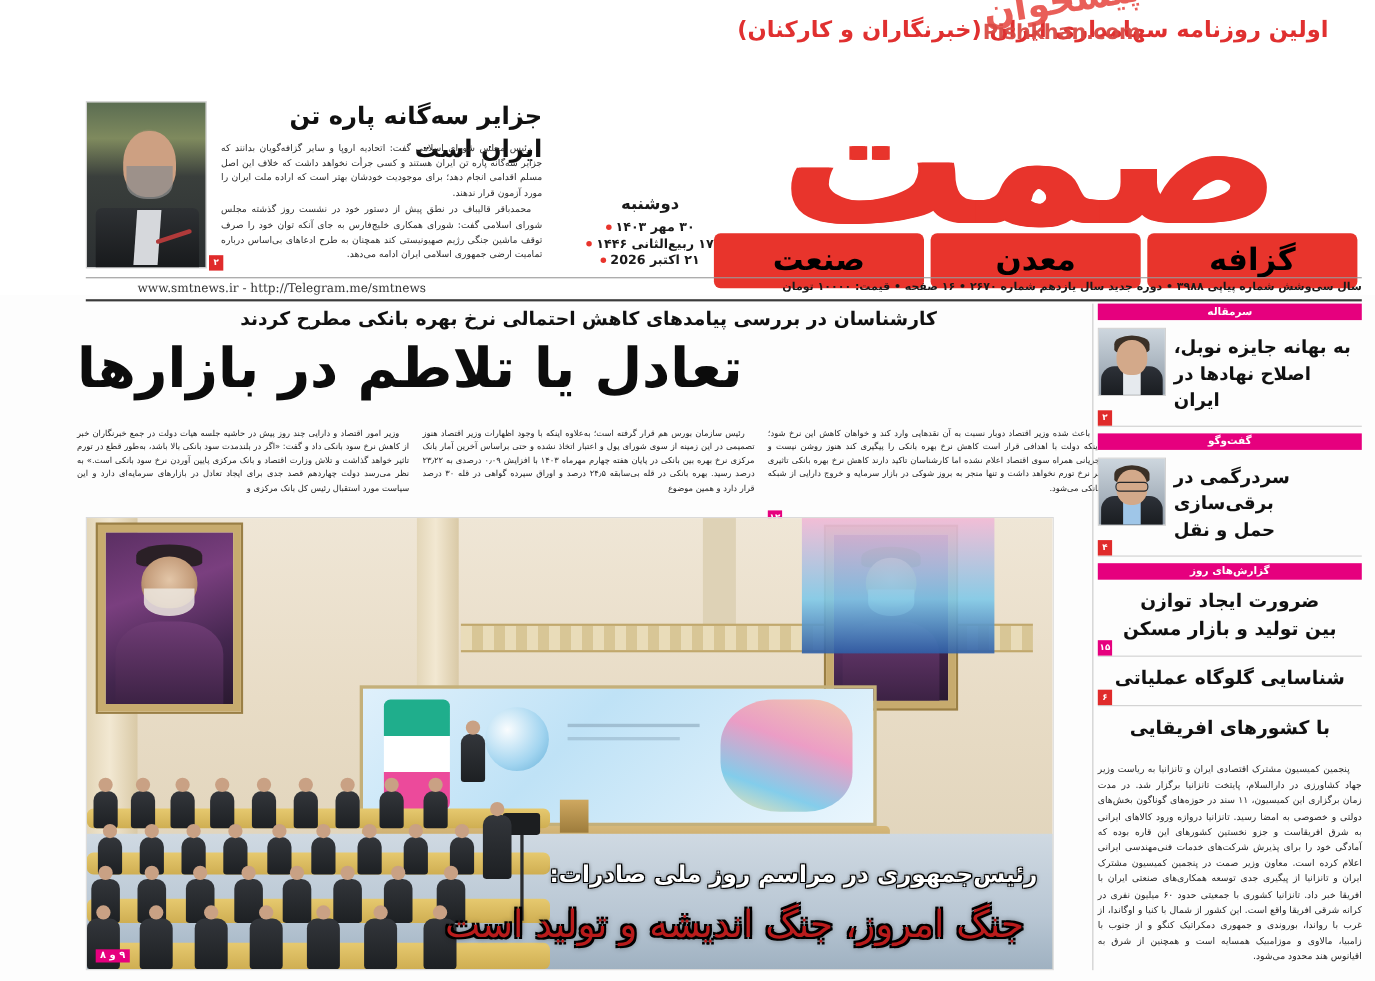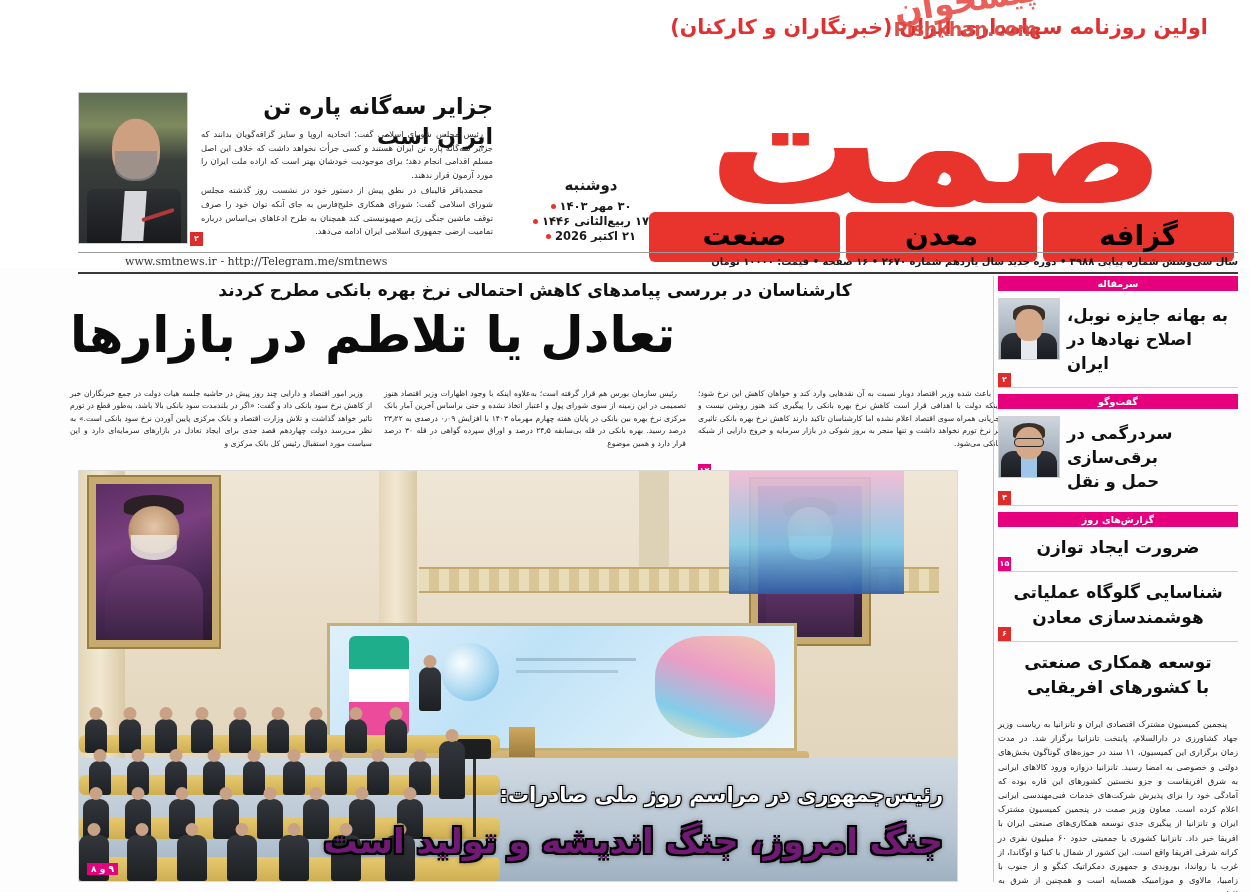--- a/index.html
+++ b/index.html
@@ -114,21 +114,21 @@
   .speakerpod { position: absolute; background: linear-gradient(180deg,#cfa860,#9d7c3c); }
   .camera { position: absolute; width: 34px; height: 20px; background: #1c1e20; border-radius: 3px; }
   .tripod { position: absolute; width: 3px; height: 78px; background: #2b2d30; }
 
   .capline1 {
     position: absolute; right: 14px; bottom: 74px; color: #ffffff; font-size: 21px; font-weight: bold;
     direction: rtl; white-space: nowrap;
     text-shadow: 0 0 4px rgba(0,0,0,.85), 1px 1px 0 #000, -1px 1px 0 #000, 1px -1px 0 #000, -1px -1px 0 #000;
   }
   .capline2 {
-    position: absolute; right: 14px; bottom: 20px; color: #701a75; font-size: 34px; font-weight: bold;
+    position: absolute; right: 26px; bottom: 20px; color: #b91c1c; font-size: 34px; font-weight: normal;
     direction: rtl; white-space: nowrap;
     text-shadow: 0 0 6px rgba(0,0,0,.9), 2px 2px 0 #000, -2px 2px 0 #000, 2px -2px 0 #000, -2px -2px 0 #000;
   }
   .photobadge { position: absolute; left: 8px; bottom: 6px; background: #e6007e; color: #fff; font-size: 9px; font-weight: bold; padding: 1px 4px; direction: rtl; }
 
   
   .sidebar { position: absolute; right: 12px; top: 276px; width: 240px; }
   .seccap {
     background: #e6007e; color: #ffffff; font-size: 9.5px; font-weight: bold;
     text-align: center; line-height: 15px; height: 15px; direction: rtl; letter-spacing: .4px;
@@ -349,37 +349,36 @@
       </div>
       <div class="pagebadge">۴</div>
     </div>
     <div class="sb-rule"></div>
 
     <div class="seccap" style="margin-top:6px;">گزارش‌های روز</div>
 
     <div class="sb-plain">
       <div class="sb-text">
         <div>ضرورت ایجاد توازن</div>
+        <div>بین تولید و بازار مسکن</div>
       </div>
       <div class="pagebadge magenta" style="left:0; bottom:-2px;">۱۵</div>
     </div>
     <div class="sb-rule"></div>
 
     <div class="sb-plain">
       <div class="sb-text">
         <div>شناسایی گلوگاه عملیاتی</div>
-        <div>هوشمندسازی معادن</div>
       </div>
       <div class="pagebadge" style="left:0; bottom:-2px;">۶</div>
     </div>
     <div class="sb-rule"></div>
 
     <div class="sb-plain">
       <div class="sb-text">
-        <div>توسعه همکاری صنعتی</div>
         <div>با کشورهای افریقایی</div>
       </div>
     </div>
 
     <div class="sb-body">
       <p>پنجمین کمیسیون مشترک اقتصادی ایران و تانزانیا به ریاست وزیر جهاد کشاورزی در دارالسلام، پایتخت تانزانیا برگزار شد. در مدت زمان برگزاری این کمیسیون، ۱۱ سند در حوزه‌های گوناگون بخش‌های دولتی و خصوصی به امضا رسید. تانزانیا دروازه ورود کالاهای ایرانی به شرق افریقاست و جزو نخستین کشورهای این قاره بوده که آمادگی خود را برای پذیرش شرکت‌های خدمات فنی‌مهندسی ایرانی اعلام کرده است. معاون وزیر صمت در پنجمین کمیسیون مشترک ایران و تانزانیا از پیگیری جدی توسعه همکاری‌های صنعتی ایران با افریقا خبر داد. تانزانیا کشوری با جمعیتی حدود ۶۰ میلیون نفری در کرانه شرقی افریقا واقع است. این کشور از شمال با کنیا و اوگاندا، از غرب با رواندا، بوروندی و جمهوری دمکراتیک کنگو و از جنوب با زامبیا، مالاوی و موزامبیک همسایه است و همچنین از شرق به اقیانوس هند محدود می‌شود.</p>
 
     </div>
   </div>
 

